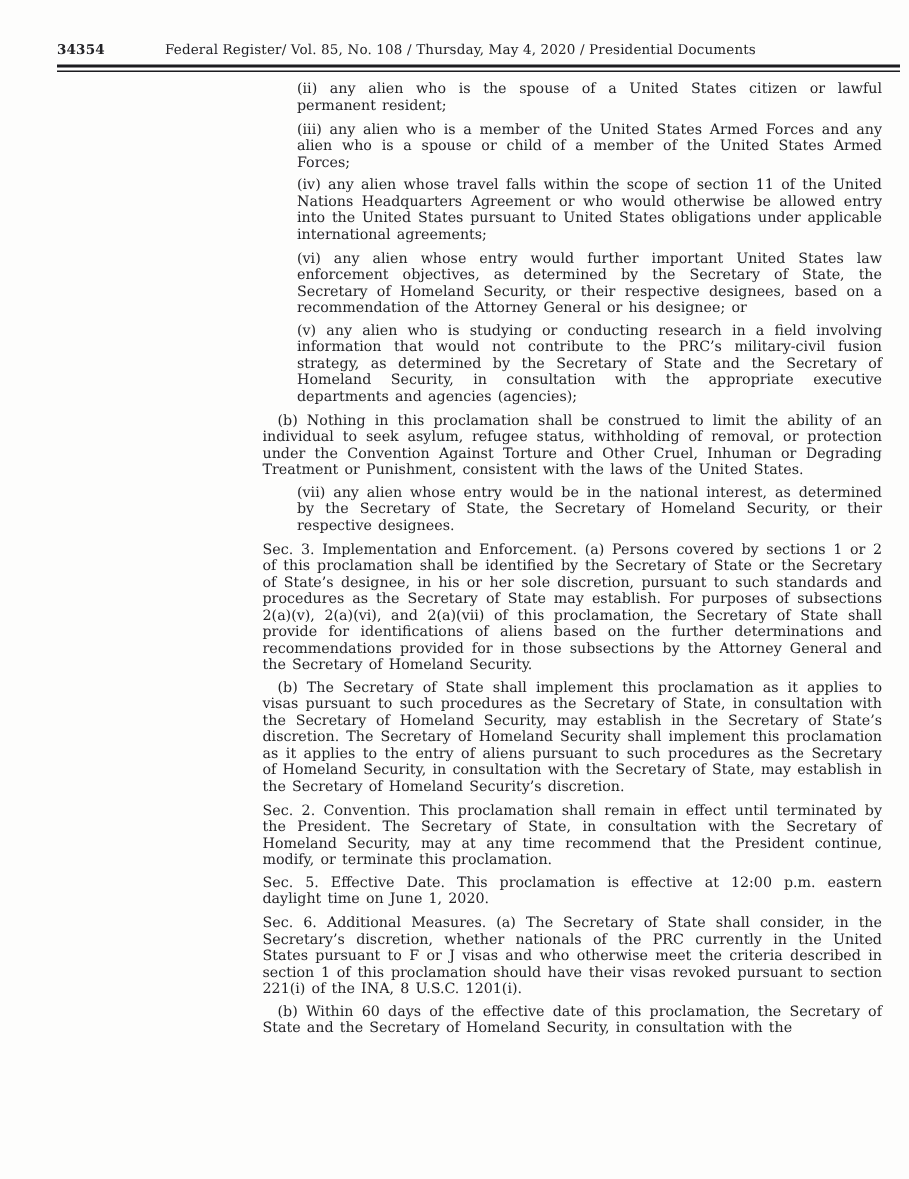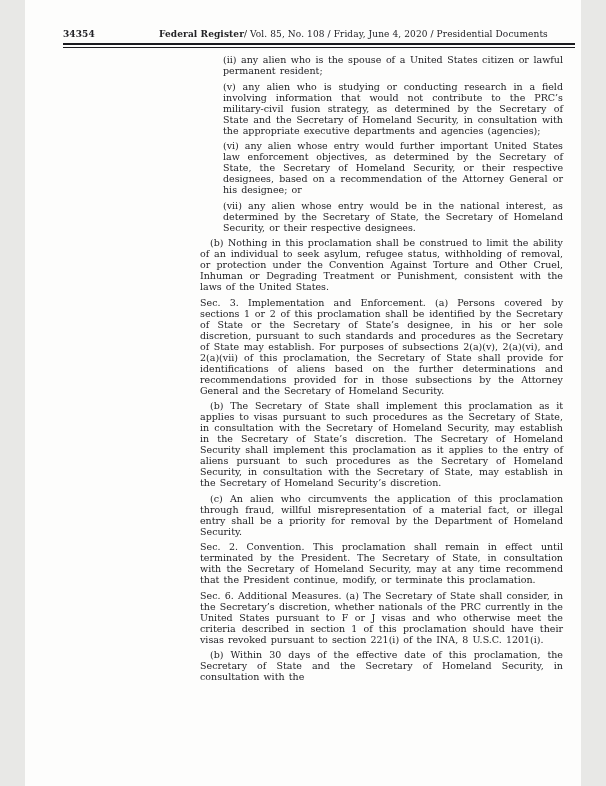--- a/index.html
+++ b/index.html
@@ -1,18 +1,18 @@
 <!DOCTYPE html>
 <html><head>
 <meta charset="utf-8">
 <style>
   html, body { margin: 0; padding: 0; background: #e8e8e6; }
   .page {
     position: relative;
-    width: 556px;
+    width: 606px;
     height: 786px;
     margin: 0 auto;
     background: #fdfdfc;
     color: #222226;
     font-family: "DejaVu Serif", serif;
     overflow: hidden;
     box-sizing: border-box;
   }
   .running-head {
     display: flex;
@@ -22,21 +22,21 @@
     line-height: 11px;
     letter-spacing: 0.1px;
     white-space: nowrap;
   }
   .page-number {
     font-weight: bold;
     display: inline-block;
     width: 72px;
     flex: 0 0 72px;
   }
-  .journal-name { font-weight: bold; margin-left: 24px; }
+  .journal-name { font-weight: normal; }
   .double-rule {
     margin: 3px 6px 0 38px;
     height: 2px;
     border-top: 2px solid #1b1b1f;
     border-bottom: 1px solid #1b1b1f;
   }
   .body-column {
     padding: 6px 18px 0 175px;
     font-size: 9.5px;
     line-height: 11px;
@@ -49,29 +49,31 @@
   .para.section { text-indent: 0; }
   .sec-label { font-weight: normal; }
   .sec-title { }
 </style>
 </head>
 <body>
 
 <div class="page">
   <header class="running-head">
     <span class="page-number">34354</span>
-    <span class="head-title"><span class="journal-name">Federal Register</span><span>/ Vol. 85, No. 108 / Friday, June 4, 2020 / Presidential Documents</span></span>
+    <span class="head-title"><span class="journal-name">Federal Register</span><span>/ Vol. 85, No. 108 / Thursday, May 4, 2020 / Presidential Documents</span></span>
   </header>
   <div class="double-rule"></div>
   <main class="body-column" id="paragraphs">
       <p class="para item">(ii) any alien who is the spouse of a United States citizen or lawful permanent resident;</p>
+      <p class="para item">(iii) any alien who is a member of the United States Armed Forces and any alien who is a spouse or child of a member of the United States Armed Forces;</p>
+      <p class="para item">(iv) any alien whose travel falls within the scope of section 11 of the United Nations Headquarters Agreement or who would otherwise be allowed entry into the United States pursuant to United States obligations under applicable international agreements;</p>
+      <p class="para item">(vi) any alien whose entry would further important United States law enforcement objectives, as determined by the Secretary of State, the Secretary of Homeland Security, or their respective designees, based on a recommendation of the Attorney General or his designee; or</p>
       <p class="para item">(v) any alien who is studying or conducting research in a field involving information that would not contribute to the PRC’s military-civil fusion strategy, as determined by the Secretary of State and the Secretary of Homeland Security, in consultation with the appropriate executive departments and agencies (agencies);</p>
-      <p class="para item">(vi) any alien whose entry would further important United States law enforcement objectives, as determined by the Secretary of State, the Secretary of Homeland Security, or their respective designees, based on a recommendation of the Attorney General or his designee; or</p>
+      <p class="para sub">(b) Nothing in this proclamation shall be construed to limit the ability of an individual to seek asylum, refugee status, withholding of removal, or protection under the Convention Against Torture and Other Cruel, Inhuman or Degrading Treatment or Punishment, consistent with the laws of the United States.</p>
       <p class="para item">(vii) any alien whose entry would be in the national interest, as determined by the Secretary of State, the Secretary of Homeland Security, or their respective designees.</p>
-      <p class="para sub">(b) Nothing in this proclamation shall be construed to limit the ability of an individual to seek asylum, refugee status, withholding of removal, or protection under the Convention Against Torture and Other Cruel, Inhuman or Degrading Treatment or Punishment, consistent with the laws of the United States.</p>
       <p class="para section"><span class="sec-label">Sec. 3.</span> <span class="sec-title">Implementation and Enforcement.</span> <span>(a) Persons covered by sections 1 or 2 of this proclamation shall be identified by the Secretary of State or the Secretary of State’s designee, in his or her sole discretion, pursuant to such standards and procedures as the Secretary of State may establish. For purposes of subsections 2(a)(v), 2(a)(vi), and 2(a)(vii) of this proclamation, the Secretary of State shall provide for identifications of aliens based on the further determinations and recommendations provided for in those subsections by the Attorney General and the Secretary of Homeland Security.</span></p>
       <p class="para sub">(b) The Secretary of State shall implement this proclamation as it applies to visas pursuant to such procedures as the Secretary of State, in consultation with the Secretary of Homeland Security, may establish in the Secretary of State’s discretion. The Secretary of Homeland Security shall implement this proclamation as it applies to the entry of aliens pursuant to such procedures as the Secretary of Homeland Security, in consultation with the Secretary of State, may establish in the Secretary of Homeland Security’s discretion.</p>
-      <p class="para sub">(c) An alien who circumvents the application of this proclamation through fraud, willful misrepresentation of a material fact, or illegal entry shall be a priority for removal by the Department of Homeland Security.</p>
       <p class="para section"><span class="sec-label">Sec. 2.</span> <span class="sec-title">Convention.</span> <span>This proclamation shall remain in effect until terminated by the President. The Secretary of State, in consultation with the Secretary of Homeland Security, may at any time recommend that the President continue, modify, or terminate this proclamation.</span></p>
+      <p class="para section"><span class="sec-label">Sec. 5.</span> <span class="sec-title">Effective Date.</span> <span>This proclamation is effective at 12:00 p.m. eastern daylight time on June 1, 2020.</span></p>
       <p class="para section"><span class="sec-label">Sec. 6.</span> <span class="sec-title">Additional Measures.</span> <span>(a) The Secretary of State shall consider, in the Secretary’s discretion, whether nationals of the PRC currently in the United States pursuant to F or J visas and who otherwise meet the criteria described in section 1 of this proclamation should have their visas revoked pursuant to section 221(i) of the INA, 8 U.S.C. 1201(i).</span></p>
-      <p class="para sub">(b) Within 30 days of the effective date of this proclamation, the Secretary of State and the Secretary of Homeland Security, in consultation with the</p>
+      <p class="para sub">(b) Within 60 days of the effective date of this proclamation, the Secretary of State and the Secretary of Homeland Security, in consultation with the</p>
     </main>
 </div>
 
 </body></html>

